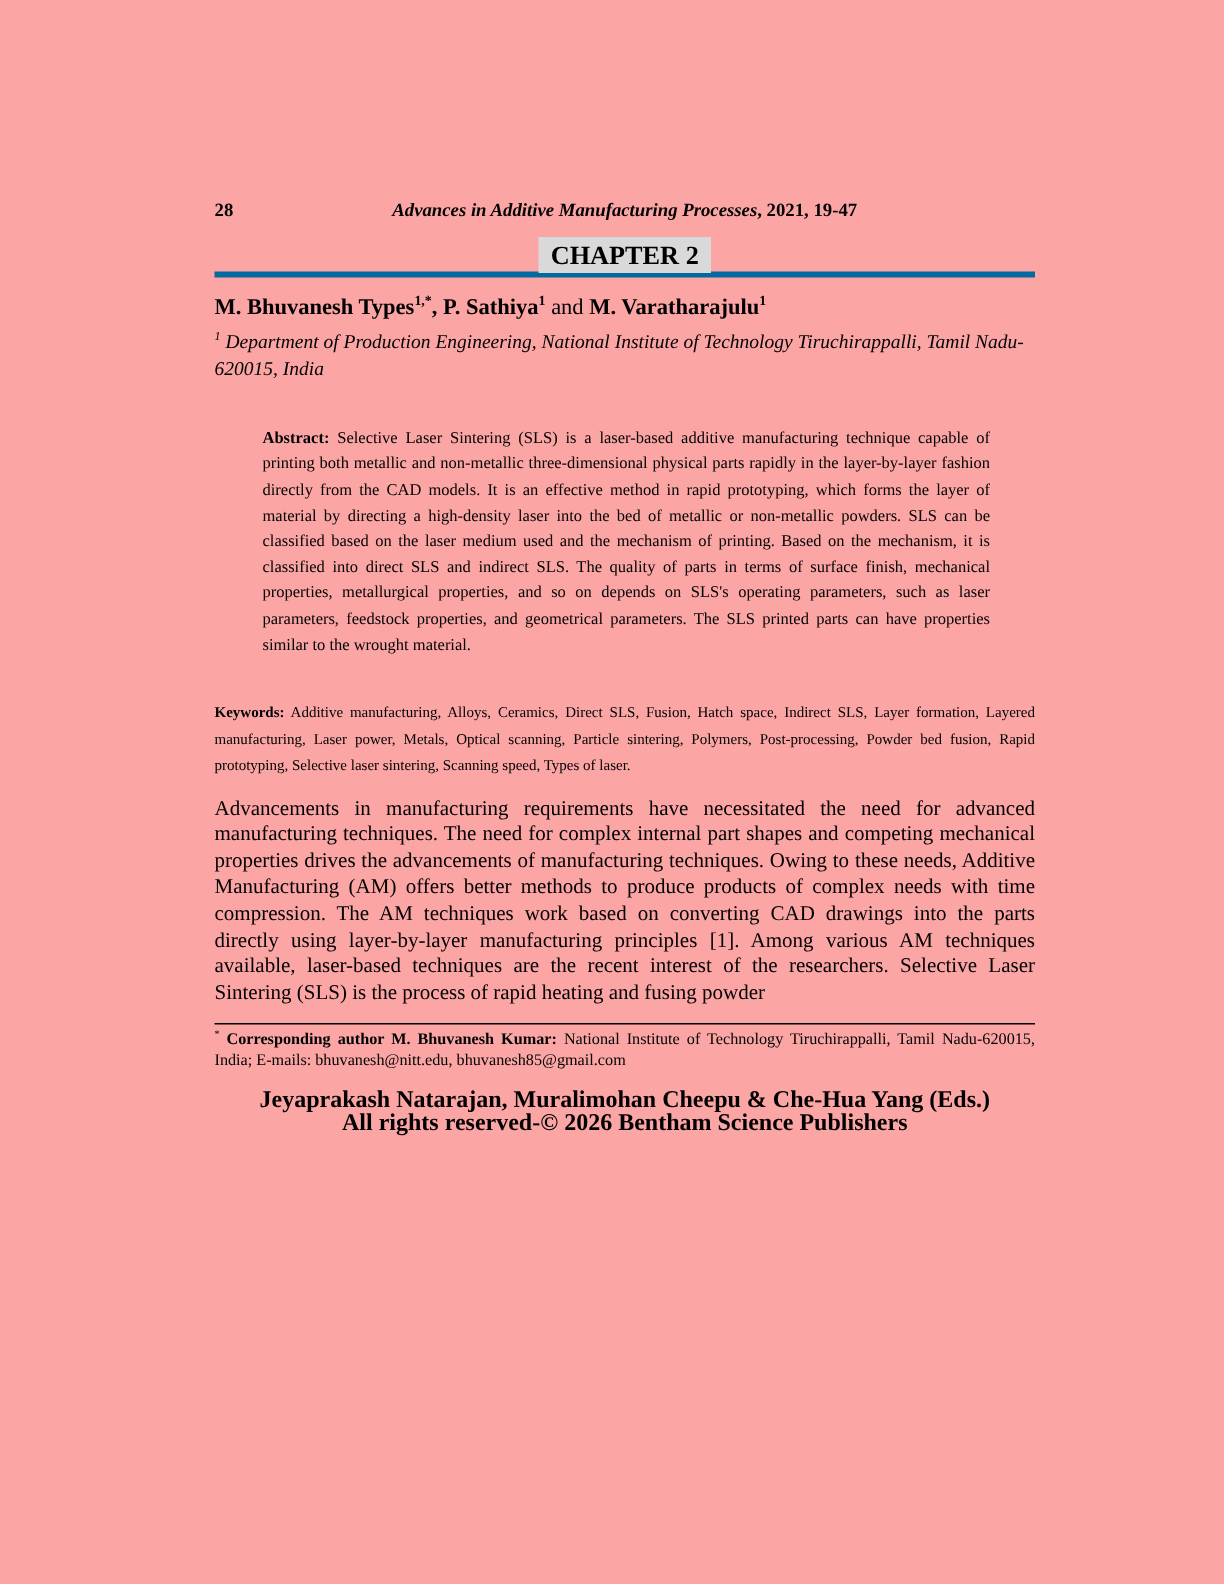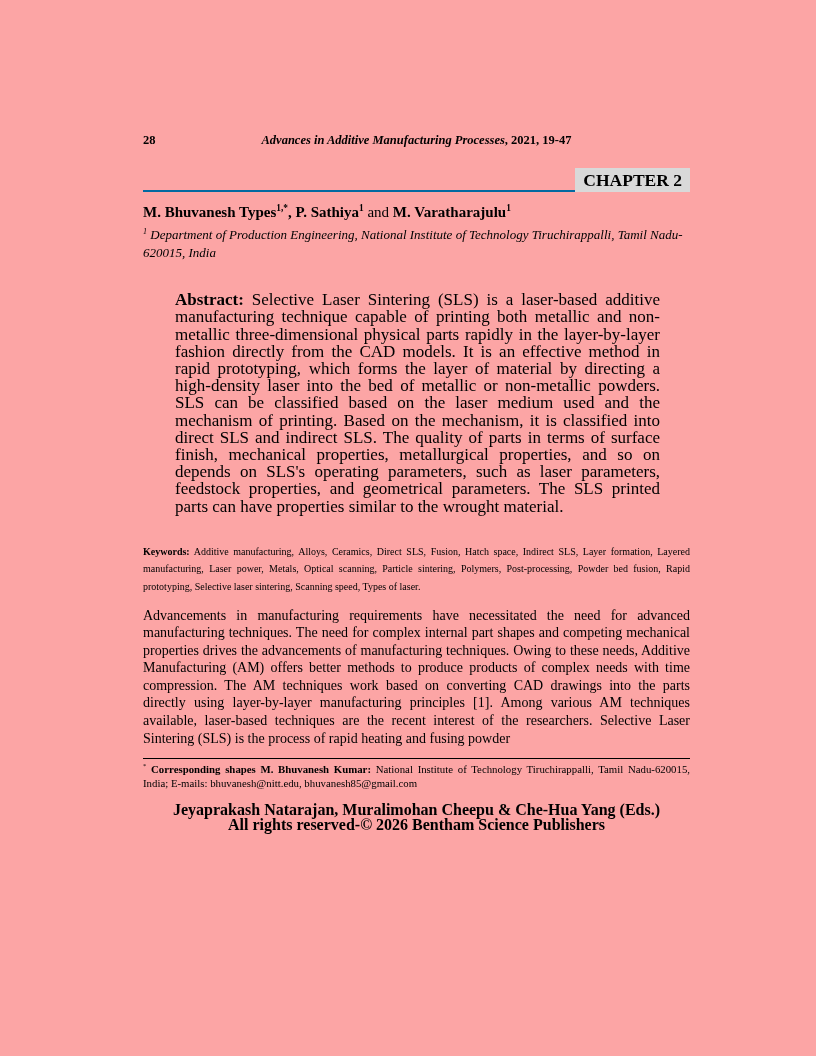--- a/index.html
+++ b/index.html
@@ -12,35 +12,35 @@
   }
   sup { font-size:0.62em; line-height:0; vertical-align:super; }
 
   
   .header { position:relative; height:16px; font-size:12.5px; font-weight:bold; }
   .page-num { position:absolute; left:0; top:0; }
   .running-title { display:block; text-align:center; }
   .running-title .it { font-style:italic; }
 
   
-  .chapter-row { margin-top:19px; border-bottom:2px solid #0369a1; text-align:right; }
+  .chapter-row { margin-top:9px; border-bottom:4px solid #0369a1; text-align:center; }
   .chapter-label {
     display:inline-block; background:#d9d9d9; font-weight:bold;
     font-size:17.5px; padding:2px 8px 1px 8px; margin-bottom:-2px;
   }
 
   
   .title { margin-top:13px; font-size:23px; font-weight:bold; line-height:1.15; }
   .authors { margin-top:12px; font-size:15px; }
   .authors .b { font-weight:bold; }
   .affiliation { margin-top:5px; font-size:13px; font-style:italic; line-height:1.35; }
 
   
   .abstract {
-    margin:30px 30px 0 32px; font-size:17px; line-height:17.2px;
+    margin:30px 30px 0 32px; font-size:11px; line-height:17.2px;
     text-align:justify;
   }
   .abstract b, .kw b { font-weight:bold; }
 
   
   .kw { margin-top:28px; font-size:10px; line-height:17.6px; text-align:justify; }
 
   
   .section-heading { margin-top:16px; font-size:14.5px; font-weight:bold; }
   .body-par { margin-top:11px; font-size:14px; line-height:17.6px; text-align:justify; }
@@ -74,20 +74,20 @@
 
   <p class="abstract"><b>Abstract:</b><span> Selective Laser Sintering (SLS) is a laser-based additive manufacturing technique capable of printing both metallic and non-metallic three-dimensional physical parts rapidly in the layer-by-layer fashion directly from the CAD models. It is an effective method in rapid prototyping, which forms the layer of material by directing a high-density laser into the bed of metallic or non-metallic powders. SLS can be classified based on the laser medium used and the mechanism of printing. Based on the mechanism, it is classified into direct SLS and indirect SLS. The quality of parts in terms of surface finish, mechanical properties, metallurgical properties, and so on depends on SLS's operating parameters, such as laser parameters, feedstock properties, and geometrical parameters. The SLS printed parts can have properties similar to the wrought material.</span></p>
 
   <p class="kw"><b>Keywords:</b><span> Additive manufacturing, Alloys, Ceramics, Direct SLS, Fusion, Hatch space, Indirect SLS, Layer formation, Layered manufacturing, Laser power, Metals, Optical scanning, Particle sintering, Polymers, Post-processing, Powder bed fusion, Rapid prototyping, Selective laser sintering, Scanning speed, Types of laser.</span></p>
 
 
   <p class="body-par">Advancements in manufacturing requirements have necessitated the need for advanced manufacturing techniques. The need for complex internal part shapes and competing mechanical properties drives the advancements of manufacturing techniques. Owing to these needs, Additive Manufacturing (AM) offers better methods to produce products of complex needs with time compression. The AM techniques work based on converting CAD drawings into the parts directly using layer-by-layer manufacturing principles [1]. Among various AM techniques available, laser-based techniques are the recent interest of the researchers. Selective Laser Sintering (SLS) is the process of rapid heating and fusing powder</p>
 
   <div class="footnote-rule"></div>
 
-  <p class="footnote"><sup>*</sup><b> Corresponding shapes M. Bhuvanesh Kumar:</b><span> National Institute of Technology Tiruchirappalli, Tamil Nadu-620015, India; E-mails: bhuvanesh@nitt.edu, bhuvanesh85@gmail.com</span></p>
+  <p class="footnote"><sup>*</sup><b> Corresponding author M. Bhuvanesh Kumar:</b><span> National Institute of Technology Tiruchirappalli, Tamil Nadu-620015, India; E-mails: bhuvanesh@nitt.edu, bhuvanesh85@gmail.com</span></p>
 
   <div class="pub-footer">
     <div>Jeyaprakash Natarajan, Muralimohan Cheepu &amp; Che-Hua Yang (Eds.)</div>
     <div>All rights reserved-© 2026 Bentham Science Publishers</div>
   </div>
 
 </div>
 
 </body></html>

